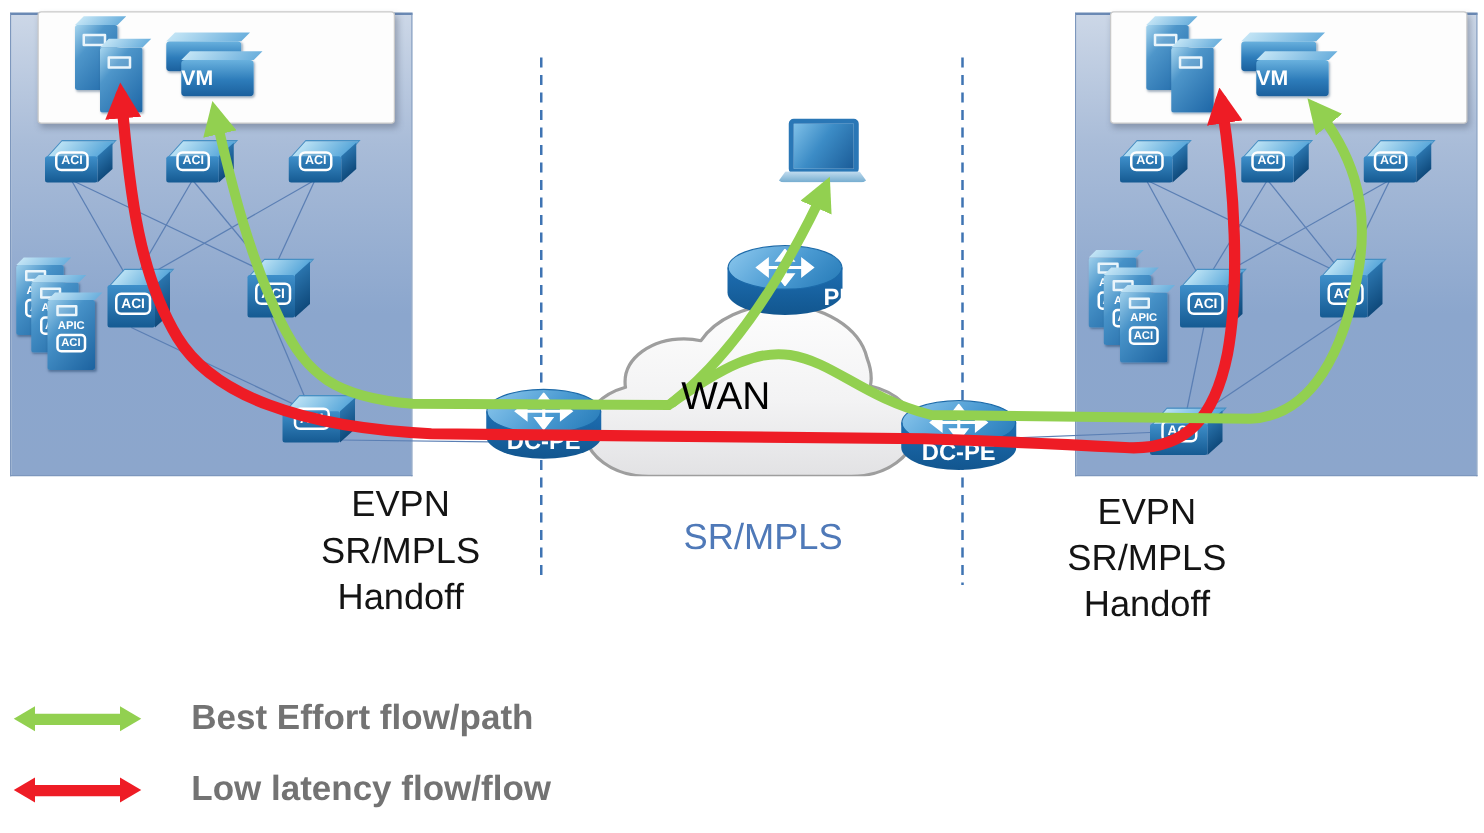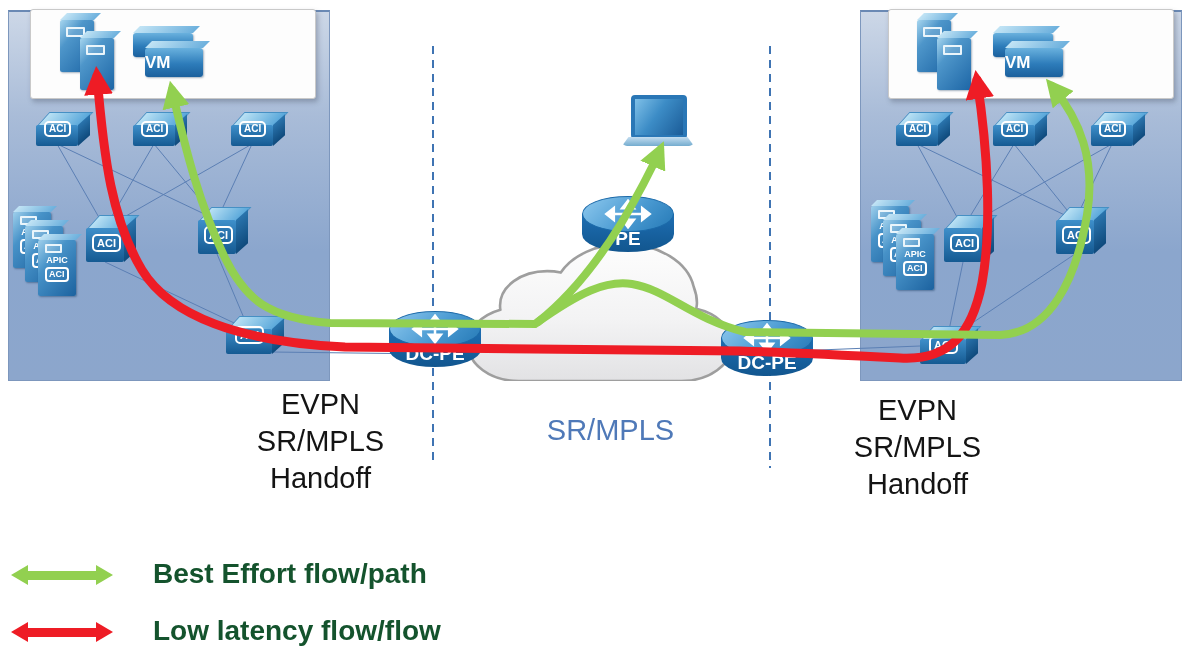--- a/index.html
+++ b/index.html
@@ -91,21 +91,21 @@
     clip-path:polygon(9% 0,91% 0,100% 100%,0 100%);}
 
   
   #wan-label{position:absolute;left:545px;top:299px;width:100px;font-size:31px;color:#000;z-index:7;}
   .zone-label{position:absolute;text-align:center;font-size:29px;line-height:37px;color:#141414;z-index:7;}
   #zone-left{left:238px;top:386px;width:165px;}
   #zone-right{left:835px;top:392px;width:165px;}
   #zone-core{left:538px;top:410px;width:145px;color:#4f79b8;line-height:41px;}
 
   
-  .legend-label{position:absolute;left:153px;font-size:28px;font-weight:bold;color:#14532d;z-index:7;}
+  .legend-label{position:absolute;left:153px;font-size:28px;font-weight:bold;color:#737373;z-index:7;}
   #legend-be{top:558px;} #legend-ll{top:615px;}
   .dblarrow{position:absolute;left:28px;width:68px;height:9px;z-index:7;}
   #arrow-be{top:571px;--c:#92d050;} #arrow-ll{top:628px;--c:#ee1c25;}
   .dblarrow .shaft{position:absolute;left:-2px;right:-2px;top:0;height:9px;background:var(--c);}
   .dblarrow::before{content:"";position:absolute;left:-17px;top:-6px;width:0;height:0;
     border:10.5px solid transparent;border-left:0;border-right:17px solid var(--c);}
   .dblarrow::after{content:"";position:absolute;right:-17px;top:-6px;width:0;height:0;
     border:10.5px solid transparent;border-right:0;border-left:17px solid var(--c);}
 
   
@@ -301,21 +301,21 @@
       <div class="apic-label">APIC</div>
       <span class="mini-badge">ACI</span>
       </div>
     <div class="apic" style="left:25px;top:28px;z-index:3;">
       <div class="slot"></div>
       <div class="apic-label">APIC</div>
       <span class="mini-badge">ACI</span>
       </div>
   </div>
 
-  <div class="router" style="left:582px;top:196px;">
+  <div class="router" style="left:582px;top:196px;padding-left:29px;">
     <div class="cyl-body"></div>
     <div class="cyl-top"></div>
     <svg class="arrows" width="64" height="30" viewBox="0 0 60 36">
       <g fill="#fff" stroke="#fff" stroke-width="3">
         <line x1="30" y1="10" x2="30" y2="26"></line>
           <line x1="12" y1="18" x2="48" y2="18"></line>
         <polygon points="30,2 23,11 37,11"></polygon>
           <polygon points="30,34 23,25 37,25"></polygon>
         <polygon points="4,18 13,11 13,25"></polygon>
           <polygon points="56,18 47,11 47,25"></polygon>
@@ -352,20 +352,21 @@
       </g>
     </svg>
     <div class="rlabel">DC-PE</div>
   </div>
 
   <div class="laptop">
     <div class="lap-screen"></div>
     <div class="lap-base"></div>
   </div>
 
+  <div id="wan-label">WAN</div>
 
   <svg id="overlay" width="1187" height="666">
     <defs>
       <marker id="mGreen" viewBox="0 0 10 10" refX="6.5" refY="5" markerWidth="3.4" markerHeight="3.4" orient="auto-start-reverse">
         <path d="M0 0 L10 5 L0 10 z" fill="#92d050"></path>
       </marker>
       <marker id="mRed" viewBox="0 0 10 10" refX="6.5" refY="5" markerWidth="3.2" markerHeight="3.2" orient="auto-start-reverse">
         <path d="M0 0 L10 5 L0 10 z" fill="#ee1c25"></path>
       </marker>
     </defs>

